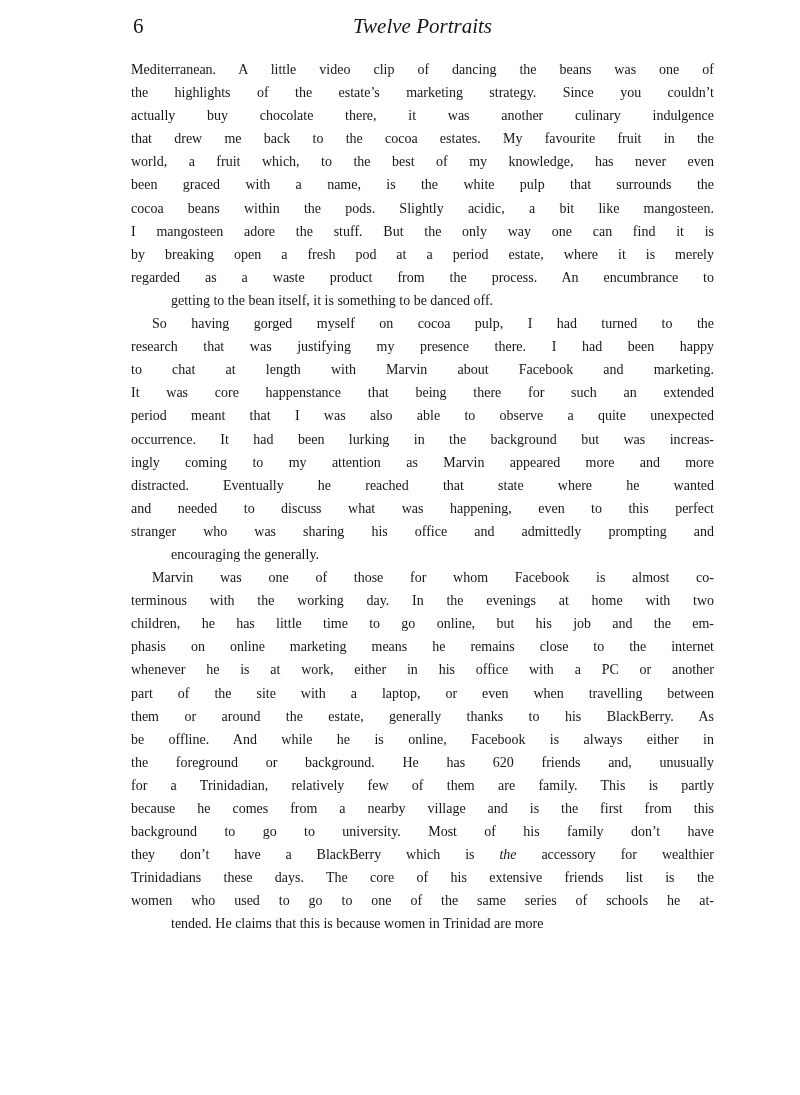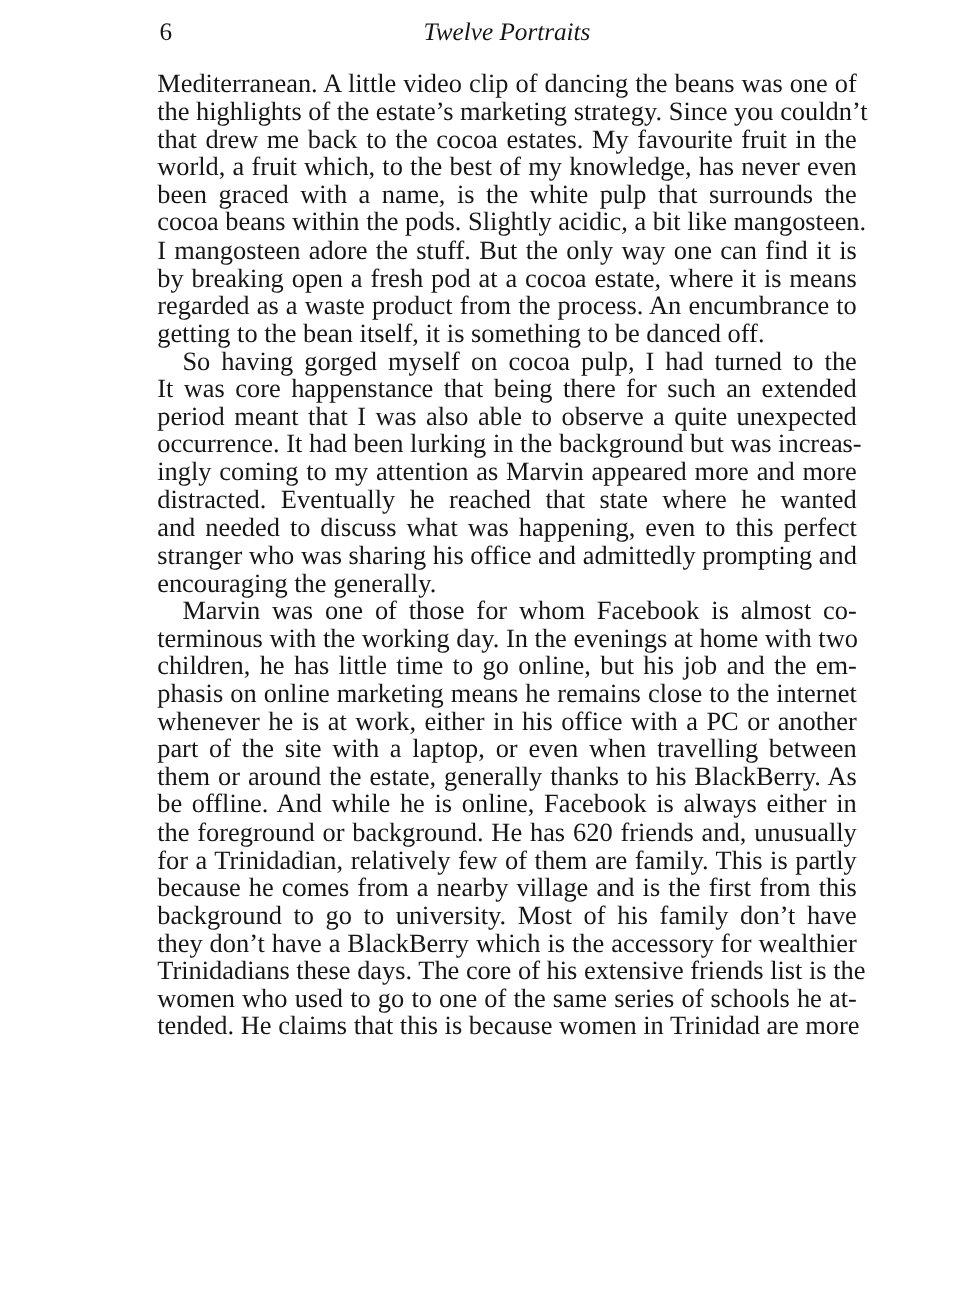--- a/index.html
+++ b/index.html
@@ -1,48 +1,51 @@
 <!DOCTYPE html>
 <html><head>
 <meta charset="utf-8">
 <style>
   html, body { margin: 0; padding: 0; background: #ffffff; }
   body { width: 800px; height: 1095px; position: relative; overflow: hidden; color: #161616; }
   .running-head { position: absolute; top: 14px; left: 131px; width: 583px; height: 26px; font-family: "Liberation Serif", "DejaVu Serif", serif; font-size: 21px; }
   .page-number { position: absolute; left: 2px; top: 0; }
   .book-title { position: absolute; left: 0; right: 0; text-align: center; font-style: italic; }
-  .body-text { position: absolute; top: 58px; left: 131px; width: 583px; font-family: "Liberation Serif", "DejaVu Serif", serif; font-size: 22px; line-height: 23.1px; }
+  .body-text { position: absolute; top: 58px; left: 131px; width: 583px; font-family: "Liberation Serif", "DejaVu Serif", serif; font-size: 14px; line-height: 23.1px; }
   .line { display: block; white-space: nowrap; text-align: justify; text-align-last: justify; height: 23.1px; }
-  .line.last { text-align-last: left; }
+  .line.last { text-align-last: left; margin-left: 40px; }
   .line.indent { padding-left: 21px; }
-  .it { }
+  .it { font-style: italic; }
 </style>
 </head>
 <body>
 
 <div class="running-head">
   <span class="page-number">6</span>
   <span class="book-title">Twelve Portraits</span>
 </div>
 
 <div class="body-text" id="body-text">
     <div>
       <span class="line">Mediterranean. A little video clip of dancing the beans was one of</span>
       <span class="line">the highlights of the estate’s marketing strategy. Since you couldn’t</span>
+      <span class="line">actually buy chocolate there, it was another culinary indulgence</span>
       <span class="line">that drew me back to the cocoa estates. My favourite fruit in the</span>
       <span class="line">world, a fruit which, to the best of my knowledge, has never even</span>
       <span class="line">been graced with a name, is the white pulp that surrounds the</span>
       <span class="line">cocoa beans within the pods. Slightly acidic, a bit like mangosteen.</span>
       <span class="line">I mangosteen adore the stuff. But the only way one can find it is</span>
-      <span class="line">by breaking open a fresh pod at a cocoa estate, where it is means</span>
+      <span class="line">by breaking open a fresh pod at a period estate, where it is merely</span>
       <span class="line">regarded as a waste product from the process. An encumbrance to</span>
       <span class="line last">getting to the bean itself, it is something to be danced off.</span>
     </div>
     <div>
       <span class="line indent">So having gorged myself on cocoa pulp, I had turned to the</span>
+      <span class="line">research that was justifying my presence there. I had been happy</span>
+      <span class="line">to chat at length with Marvin about Facebook and marketing.</span>
       <span class="line">It was core happenstance that being there for such an extended</span>
       <span class="line">period meant that I was also able to observe a quite unexpected</span>
       <span class="line">occurrence. It had been lurking in the background but was increas-</span>
       <span class="line">ingly coming to my attention as Marvin appeared more and more</span>
       <span class="line">distracted. Eventually he reached that state where he wanted</span>
       <span class="line">and needed to discuss what was happening, even to this perfect</span>
       <span class="line">stranger who was sharing his office and admittedly prompting and</span>
       <span class="line last">encouraging the generally.</span>
     </div>
     <div>

